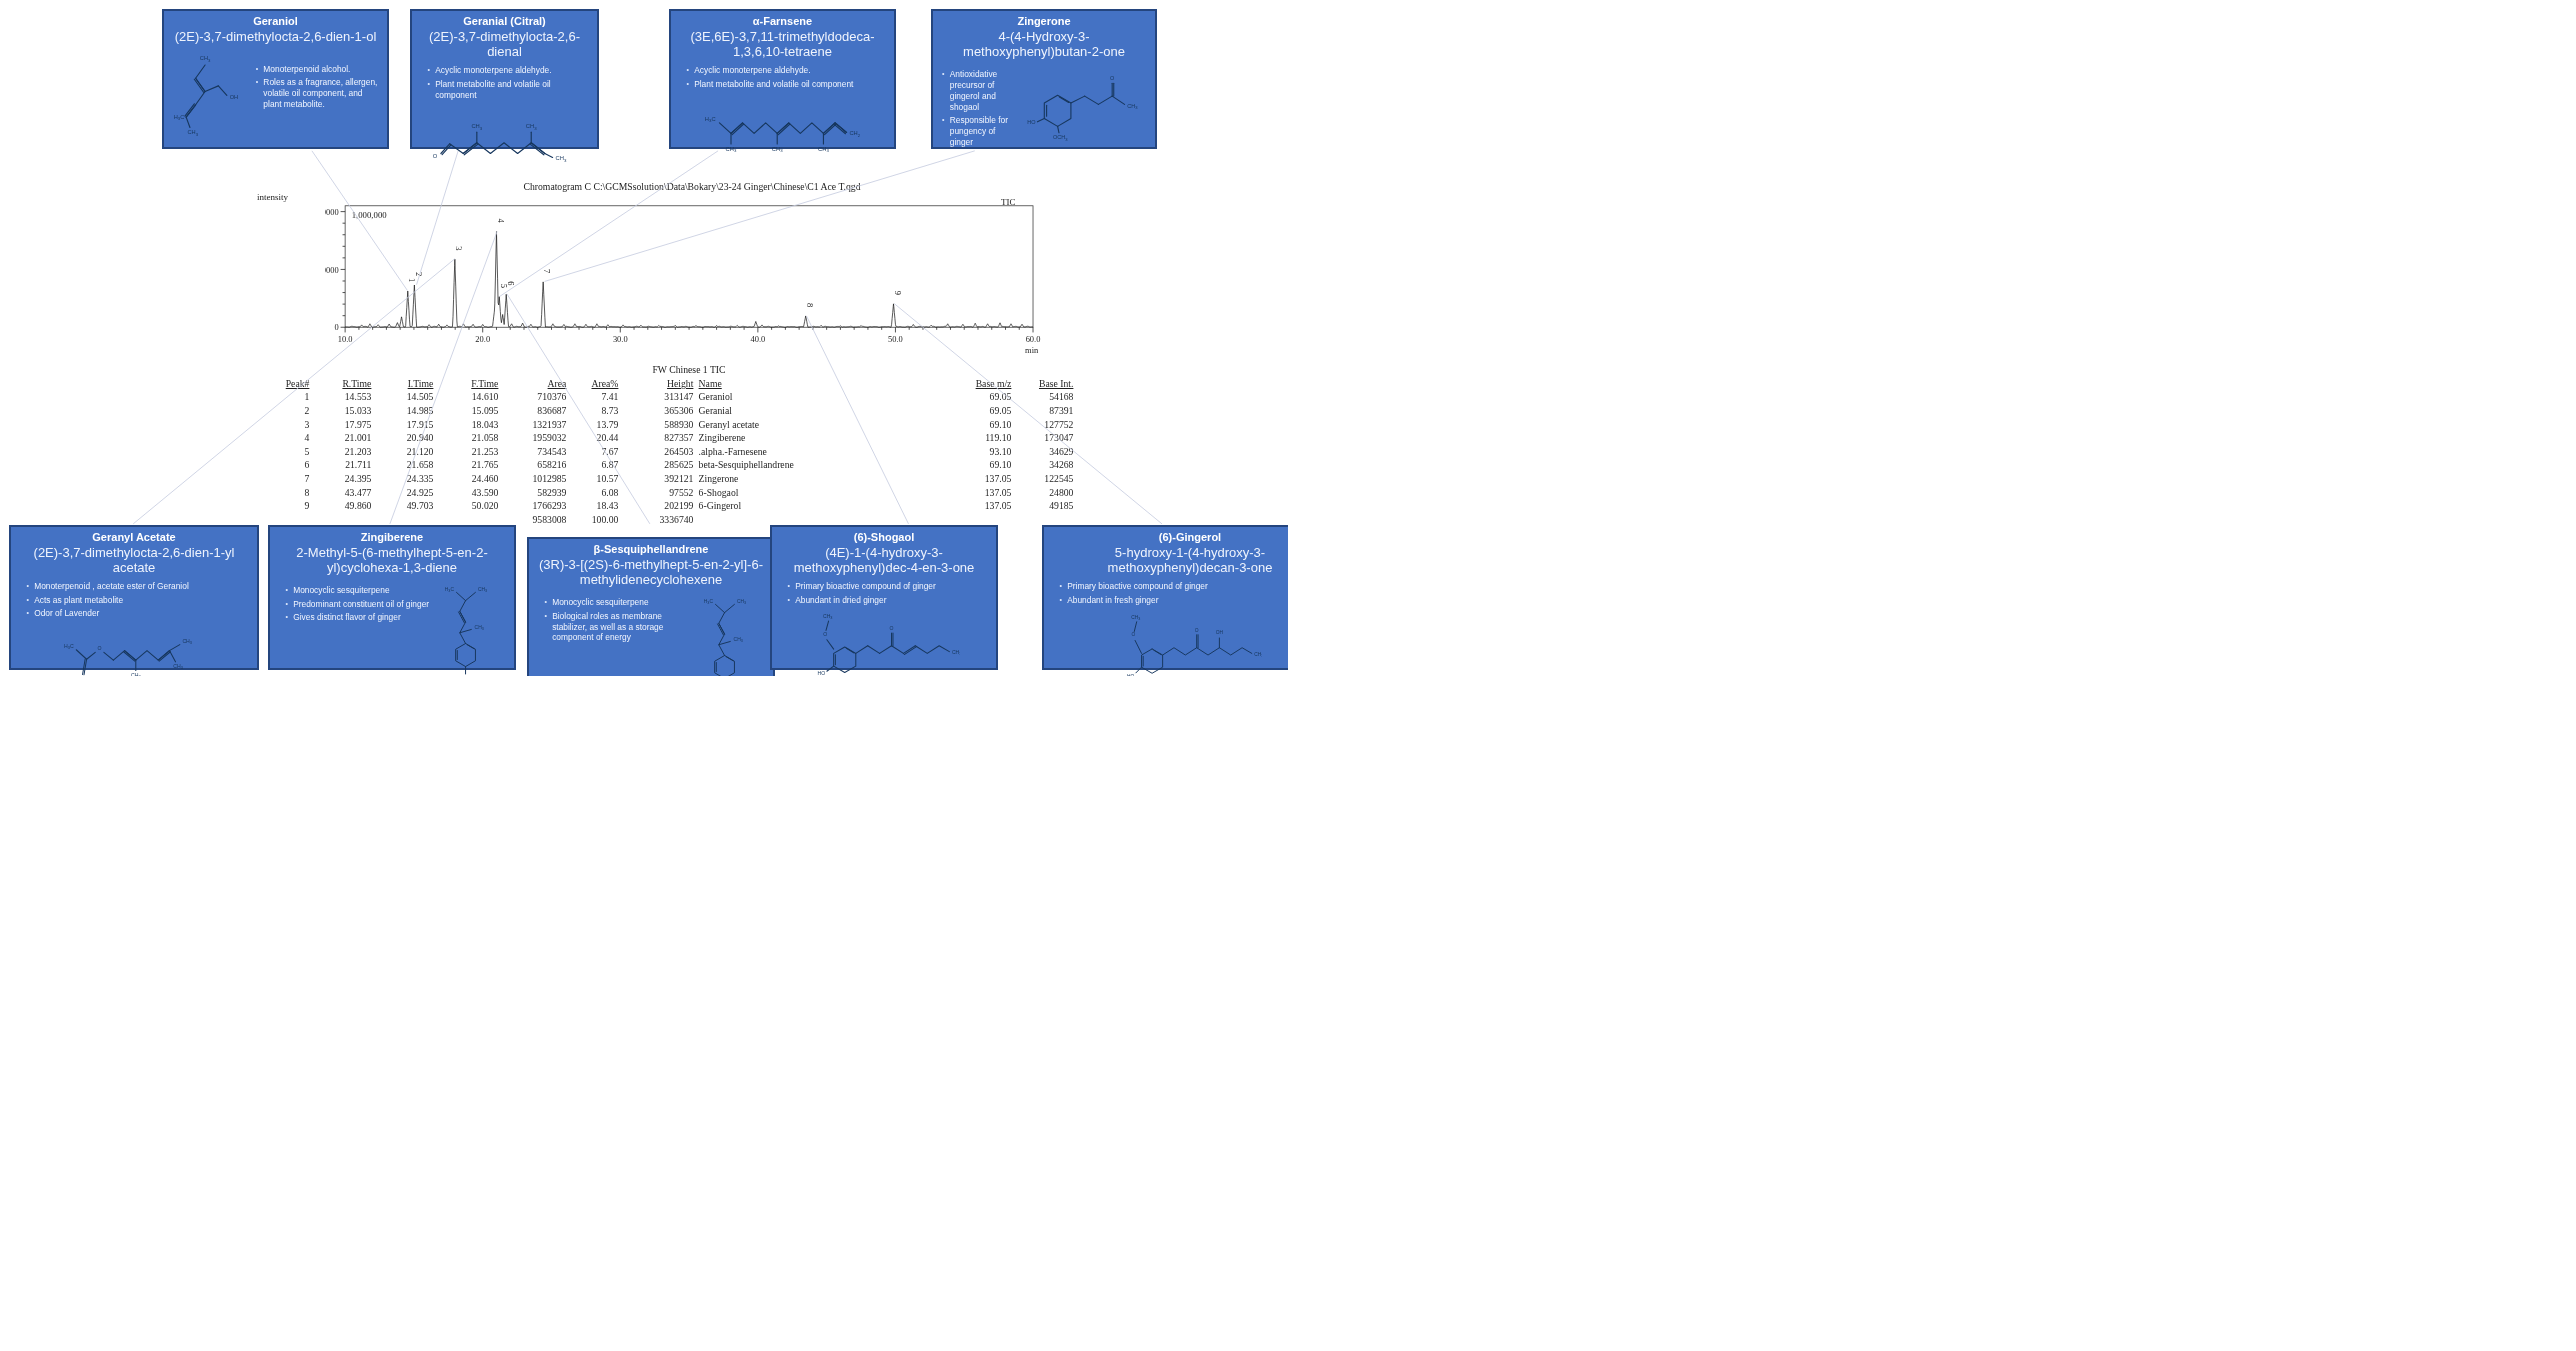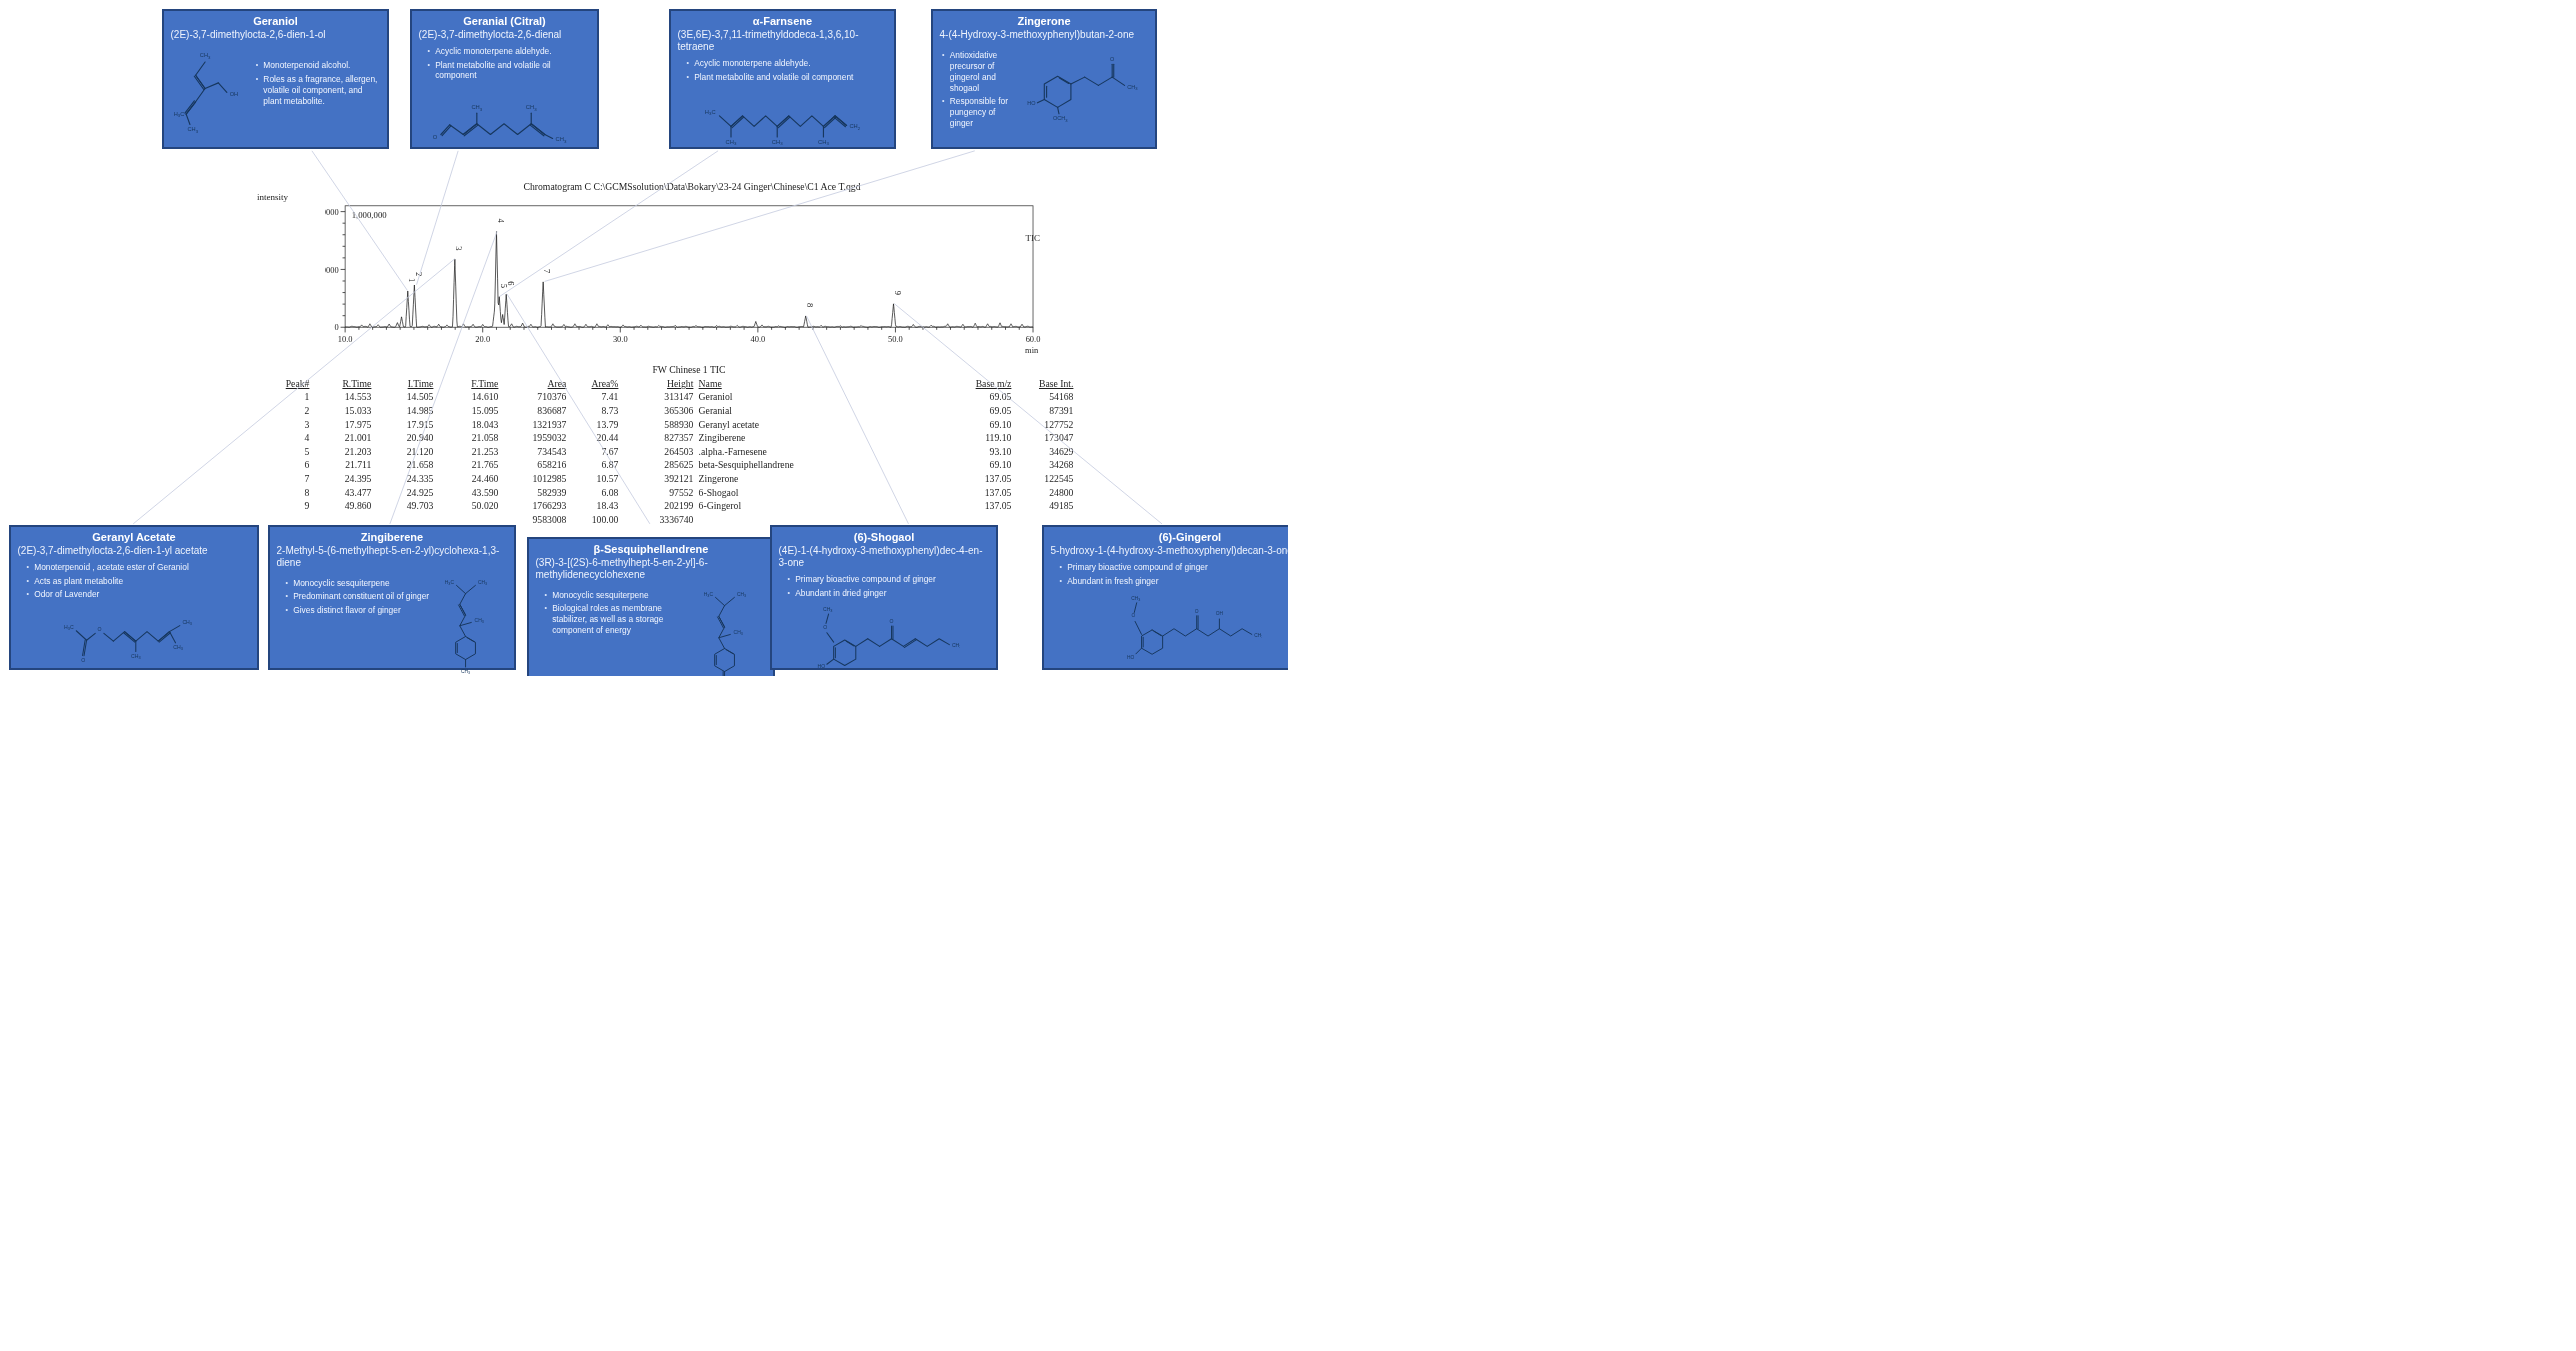--- a/index.html
+++ b/index.html
@@ -1,31 +1,31 @@
 <!DOCTYPE html>
 <html style="font-size:10.4px"><head>
 <meta charset="utf-8">
 <style>
   html,body{margin:0;padding:0;background:#ffffff;}
   body{width:1288px;height:676px;position:relative;overflow:hidden;
        font-family:"Liberation Sans",sans-serif;}
   .box{position:absolute;background:#4472c4;border:2.6px solid #24457e;
        box-sizing:border-box;color:#ffffff;padding:3.9px 6.5px;z-index:4;}
   .box-title{text-align:center;font-weight:bold;font-size:11px;line-height:1.15;}
-  .box-sub{font-size:10px;line-height:1.2;margin-top:1.3px;color:#eef3fd;}
+  .box-sub{text-align:center;font-size:13px;line-height:1.2;margin-top:1.3px;color:#eef3fd;}
   .row{display:flex;gap:5.2px;margin-top:3.9px;align-items:flex-start;}
   ul.bullets{list-style:none;margin:5.2px 0 0 0;padding:0 0 0 9px;}
   ul.bullets li{display:flex;gap:5.2px;font-size:8.4px;line-height:1.3;margin-bottom:2.6px;color:#f2f6ff;}
   .bdot{flex:0 0 auto;font-size:7.1px;line-height:1.5;color:#dbe6fb;}
   .struct{flex:0 0 auto;}
   .struct-center{display:flex;justify-content:center;margin-top:2.6px;}
   .serif{font-family:"Liberation Serif","DejaVu Serif",serif;color:#1b1b1b;}
   #chrom-title{position:absolute;left:325px;top:181px;width:734px;text-align:center;
        font-size:9.7px;z-index:2;}
-  #tic-label{position:absolute;left:1001px;top:197px;width:39px;text-align:right;font-size:9px;z-index:2;margin-top:36px;}
+  #tic-label{position:absolute;left:1001px;top:197px;width:39px;font-size:9px;z-index:2;}
   #y-label{position:absolute;left:257px;top:192px;font-size:9px;z-index:2;}
   #chrom-svg{position:absolute;left:325px;top:203px;z-index:2;}
   #table-wrap{position:absolute;left:273px;top:364px;width:832px;z-index:2;}
   #tbl-title{text-align:center;font-size:9.7px;margin-bottom:1.9px;}
   table#peak-table{border-collapse:collapse;font-family:"Liberation Serif","DejaVu Serif",serif;
        font-size:9.7px;color:#1f1f1f;white-space:nowrap;}
   table#peak-table th{font-weight:normal;text-decoration:underline;}
   table#peak-table th,table#peak-table td{padding:0 2.6px;line-height:13.6px;}
   .al-r{text-align:right;} .al-l{text-align:left;}
   #connector-layer{position:absolute;left:0;top:0;z-index:3;pointer-events:none;}

